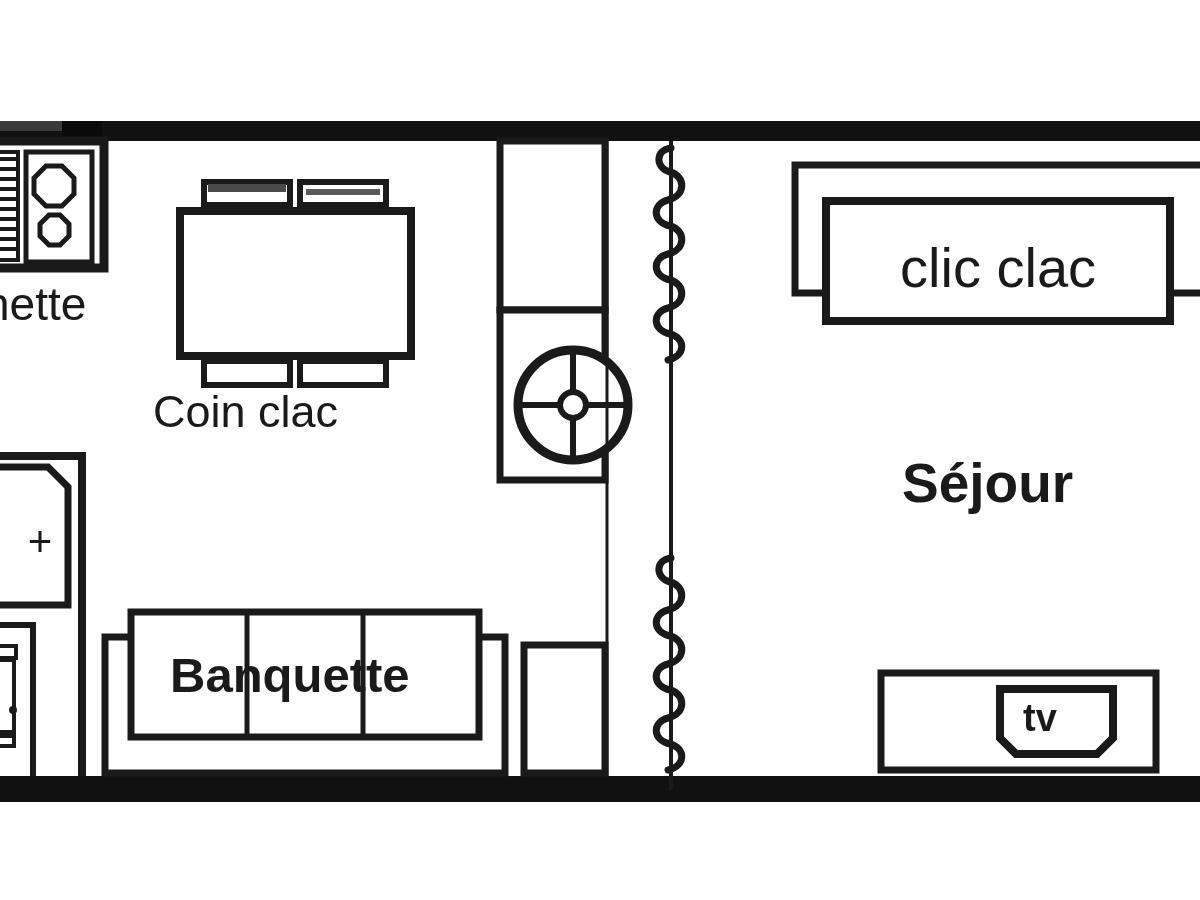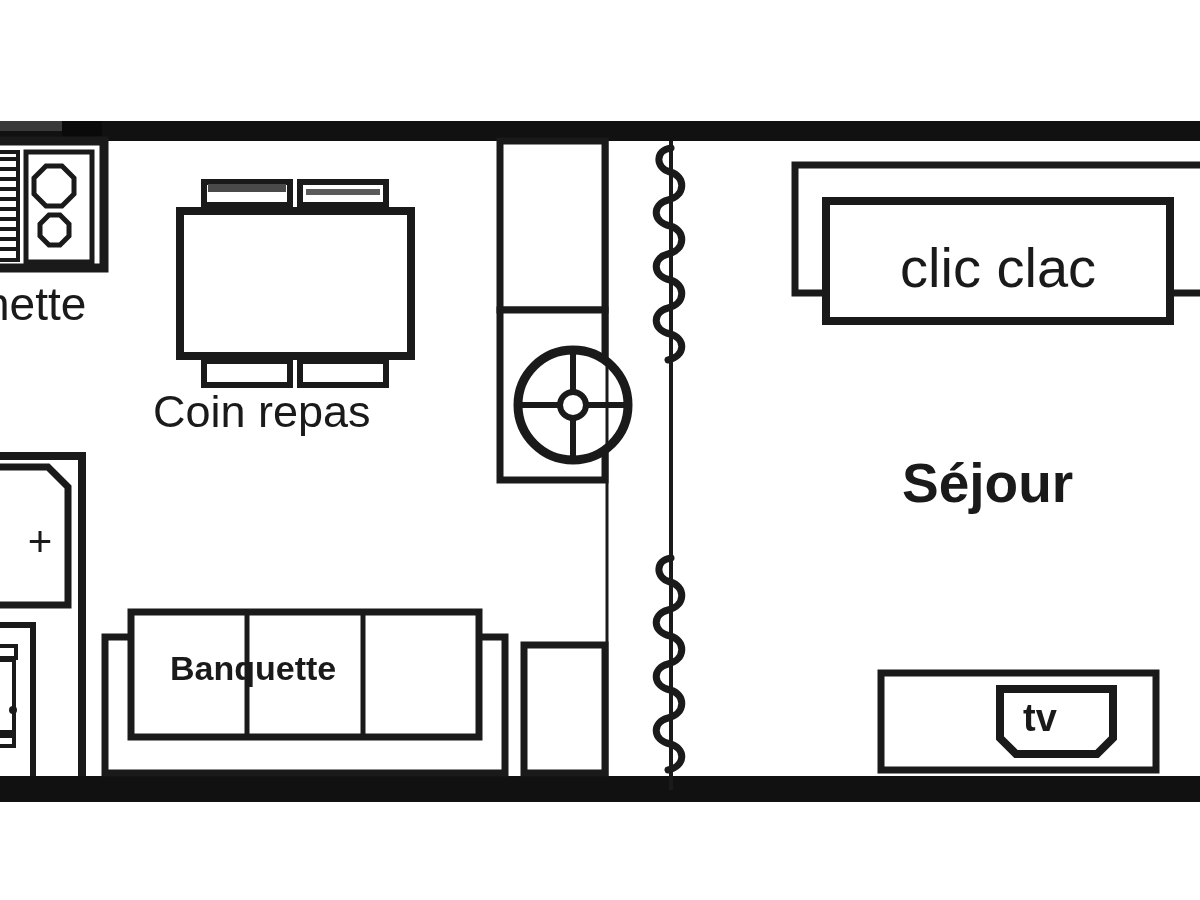--- a/index.html
+++ b/index.html
@@ -38,21 +38,21 @@
     left: -16px;
     top: 281px;
   }
   .lbl-coinrepas {
     font-size: 45px;
     font-weight: 400;
     left: 153px;
     top: 389px;
   }
   .lbl-banquette {
-    font-size: 34px;
+    font-size: 49px;
     font-weight: 700;
     left: 170px;
     top: 651px;
   }
   .lbl-clicclac {
     font-size: 56px;
     font-weight: 400;
     left: 900px;
     top: 240px;
   }
@@ -194,21 +194,21 @@
       <rect x="881" y="673" width="275" height="97" fill="#ffffff" stroke="#1a1a1a" stroke-width="7"></rect>
 
       <polygon points="1000,689 1113,689 1113,738 1097,754 1016,754 1000,738" fill="#ffffff" stroke="#1a1a1a" stroke-width="8"></polygon>
     </g>
 
   <text x="40" y="556" font-size="42" font-family="&quot;Liberation Sans&quot;, sans-serif" fill="#1a1a1a" text-anchor="middle">+</text>
     </svg>
 
   <div class="plan-label lbl-kitchenette">nette</div>
 
-  <div class="plan-label lbl-coinrepas">Coin repas</div>
+  <div class="plan-label lbl-coinrepas">Coin clac</div>
 
   <div class="plan-label lbl-banquette">Banquette</div>
 
   <div class="plan-label lbl-clicclac">clic clac</div>
 
   <div class="plan-label lbl-sejour">Séjour</div>
 
   <div class="plan-label lbl-tv">tv</div>
 
 </div>

